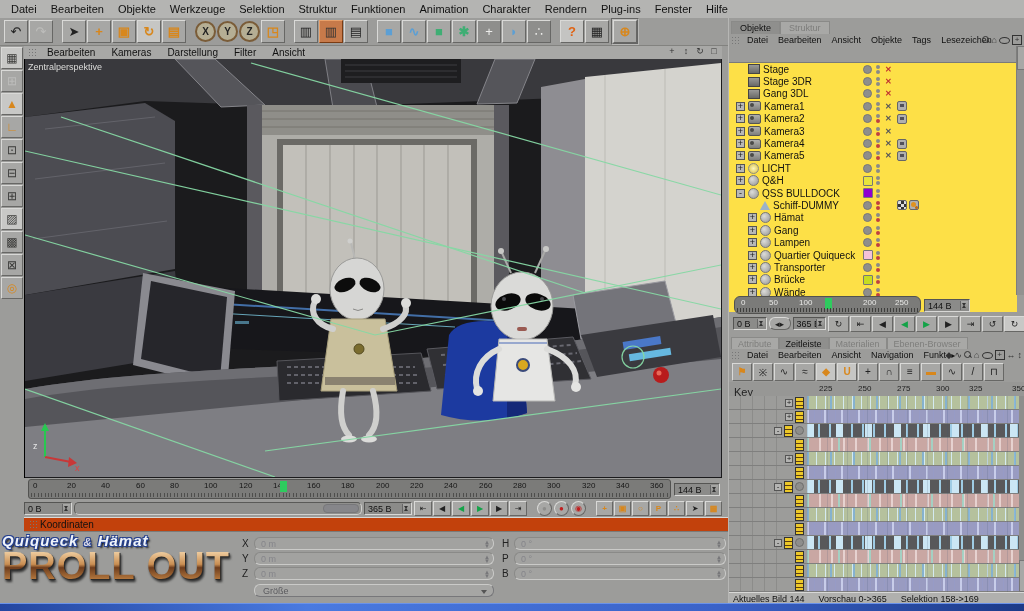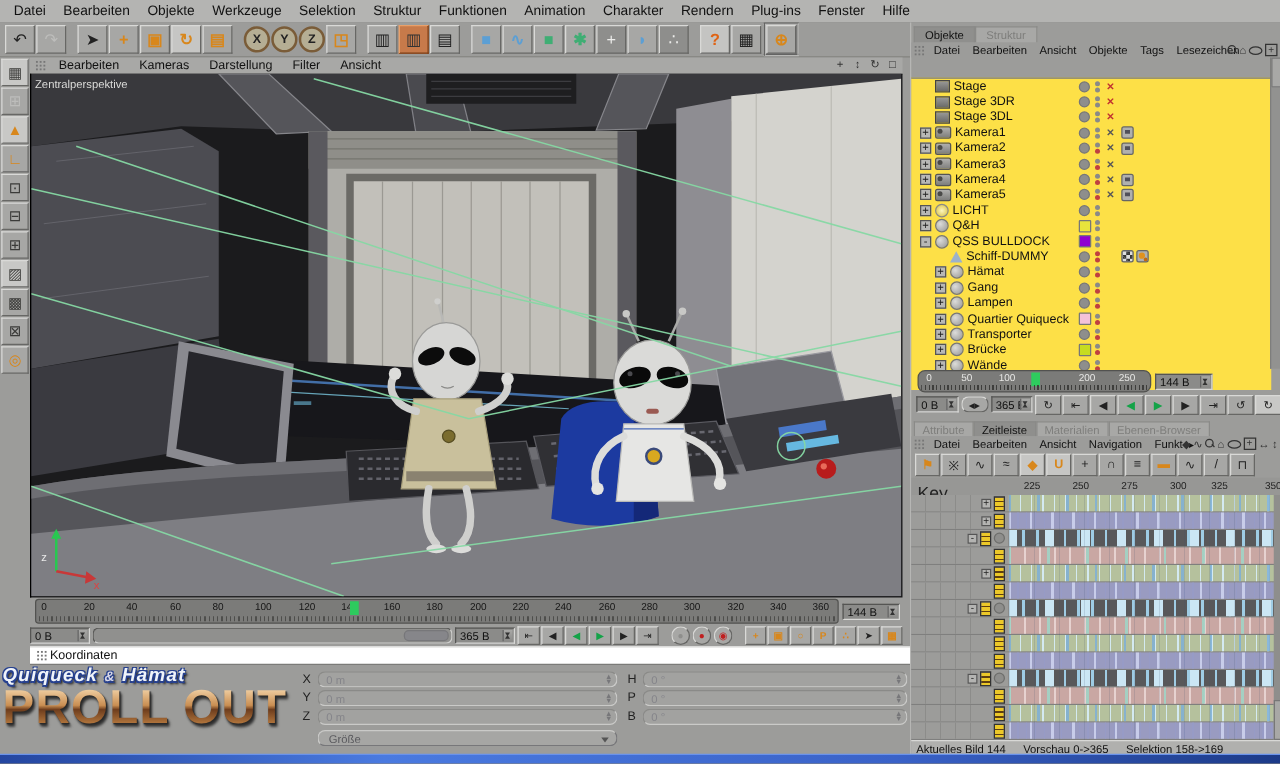--- a/index.html
+++ b/index.html
@@ -71,21 +71,21 @@
     font-size:8px;color:#222;box-sizing:border-box;}
   .pb.grn{color:#14a348;}
   .pb.sel{background:#c8c8c6;}
   .pb.rnd{border-radius:50%;width:15px;}
   .pb.red{color:#c01f1f;}
   .pb.dim{color:#8e8e8c;}
   .pb.okey{color:#d8871c;font-weight:bold;width:17px;}
   .pb.blk{color:#222;}
   
   .koord{position:absolute;left:24px;top:517px;width:704px;height:87px;}
-  .khead{height:13px;background:#ffffff;border-top:1px solid #d8d8d6;border-bottom:1px solid #7b7b79;
+  .khead{height:13px;background:#c2410c;border-top:1px solid #d8d8d6;border-bottom:1px solid #7b7b79;
     display:flex;align-items:center;font-size:10px;padding-left:3px;}
   .klbl{position:absolute;font-size:10px;color:#222;}
   .kfld{position:absolute;height:13px;background:#a2a2a0;border:1px solid;
     border-color:#8a8a88 #cacac8 #cacac8 #8a8a88;border-radius:6px;
     font-size:9px;line-height:12px;color:#85858a;padding:0 6px;box-sizing:border-box;}
   .kfld .spin2{position:absolute;right:3px;top:2px;font-size:6px;color:#77777a;line-height:4px;}
   .kdrop{position:absolute;height:13px;background:#a6a6a4;border:1px solid;border-color:#cacac8 #77777a #77777a #cacac8;
     border-radius:6px;font-size:9px;line-height:12px;color:#5a5a5e;padding:0 8px;box-sizing:border-box;}
   .kdrop::after{content:"";position:absolute;right:6px;top:5px;border:3px solid transparent;border-top:4px solid #555;}
   .kbtn{position:absolute;height:13px;background:#a6a6a4;border:1px solid;border-color:#cacac8 #77777a #77777a #cacac8;
@@ -156,21 +156,21 @@
   .mtrans .pb{width:21px;height:16px;font-size:9px;}
   
   .ptabs{position:absolute;left:2px;top:319px;height:12px;display:flex;font-size:9px;}
   .ptabs .tab{padding:1px 6px;background:#a8a8a6;color:#7e7e7c;border:1px solid #8a8a88;border-bottom:none;}
   .ptabs .tab.on{background:#8f8f8d;color:#111;}
   .tlbar{position:absolute;left:0;right:0;top:343px;height:21px;display:flex;align-items:center;gap:1px;padding-left:3px;background:#9c9c9a;}
   .tlbar .tb{width:20px;height:18px;font-size:10px;}
   .tlruler{position:absolute;left:0;right:0;top:364px;height:14px;background:#97
 9795;background:#979795;border-bottom:1px solid #7a7a78;}
   .tlruler .num{position:absolute;top:2px;font-size:8px;color:#222;}
-  .keylbl{position:absolute;left:5px;top:368px;font-size:14px;color:#222;text-decoration:underline;}
+  .keylbl{position:absolute;left:5px;top:368px;font-size:11px;color:#222;text-decoration:underline;}
   
   .tracks{position:absolute;left:0;right:0;top:378px;height:196px;background:#9c9c9a;}
   .tracks::after{content:"";position:absolute;left:78px;top:0;right:6px;bottom:0;pointer-events:none;
     background:repeating-linear-gradient(90deg,rgba(60,80,110,.16) 0 1px,transparent 1px 20px);}
   .trow{height:14px;display:flex;border-bottom:1px solid rgba(0,0,0,.18);box-sizing:border-box;}
   .tleft{width:78px;flex:none;display:flex;align-items:center;justify-content:flex-end;gap:2px;padding-right:3px;
     background:#9c9c9a;background-image:repeating-linear-gradient(90deg,transparent 0 11px,#8c8c8a 11px 12px);
     background-size:48px 100%;background-repeat:no-repeat;box-sizing:border-box;}
   .texp{width:8px;height:8px;border:1px solid #555;background:#b4b4b2;font-size:8px;line-height:6px;
     text-align:center;color:#222;box-sizing:border-box;}
@@ -554,21 +554,21 @@
           </span>
           <span class="omark mr">✕</span>
           <span class="otags">
             
             
           </span>
         </div>
         <div class="orow ind0">
           <span class="expand"></span>
           <span class="oicon oi-stage"></span>
-          <span class="olabel">Stage 3DL</span>
+          <span class="olabel">Gang 3DL</span>
           <i class="chip"></i>
           <span class="odots">
             <i style="background: rgb(138, 138, 136);"></i>
             <i style="background: rgb(138, 138, 136);"></i>
           </span>
           <span class="omark mr">✕</span>
           <span class="otags">
             
             
           </span>

